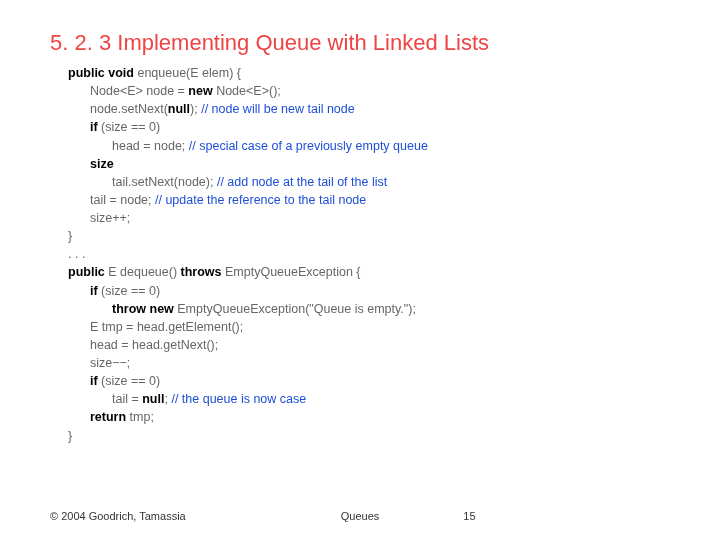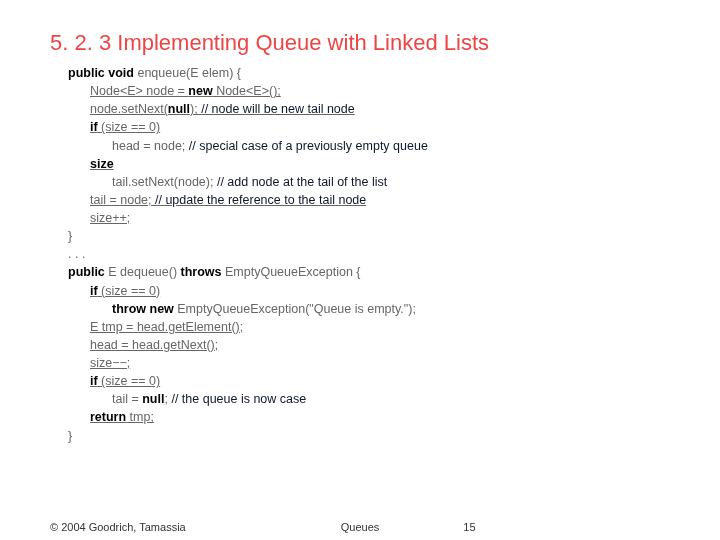--- a/index.html
+++ b/index.html
@@ -25,27 +25,27 @@
   }
   .code-block {
     font-family: "Segoe UI", "Lucida Sans", sans-serif;
     font-size: 12.5px;
     line-height: 1.45;
     color: #666;
     padding-left: 18px;
   }
   .code-block .line { white-space: pre; }
   .kw { color: #000; font-weight: bold; }
-  .cmnt { color: #0f172a; }
-  .ind1 { padding-left: 22px; text-decoration: underline; }
+  .cmnt { color: #1d4ed8; }
+  .ind1 { padding-left: 22px; }
   .ind2 { padding-left: 44px; }
   .dots { color: #666; padding-left: 0; }
   .footer {
     position: absolute;
-    bottom: 7px;
+    bottom: 18px;
     left: 0;
     width: 100%;
     padding: 0 50px;
     display: flex;
     justify-content: space-between;
     align-items: center;
     font-size: 11px;
     color: #333;
   }
   .footer-left, .footer-center, .footer-right { flex: 1; }

